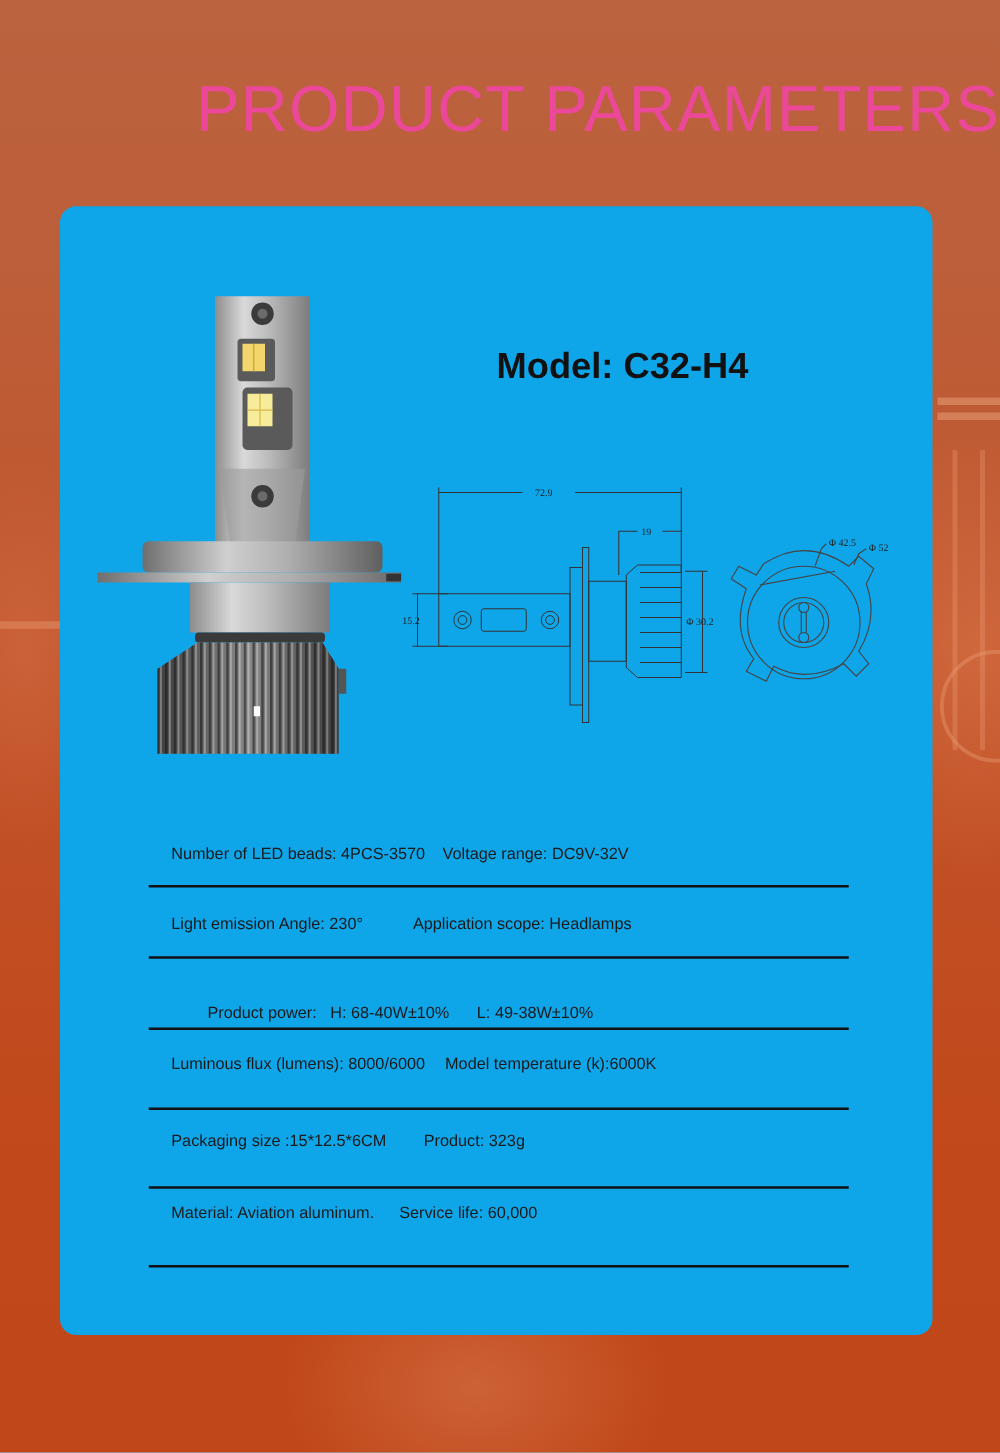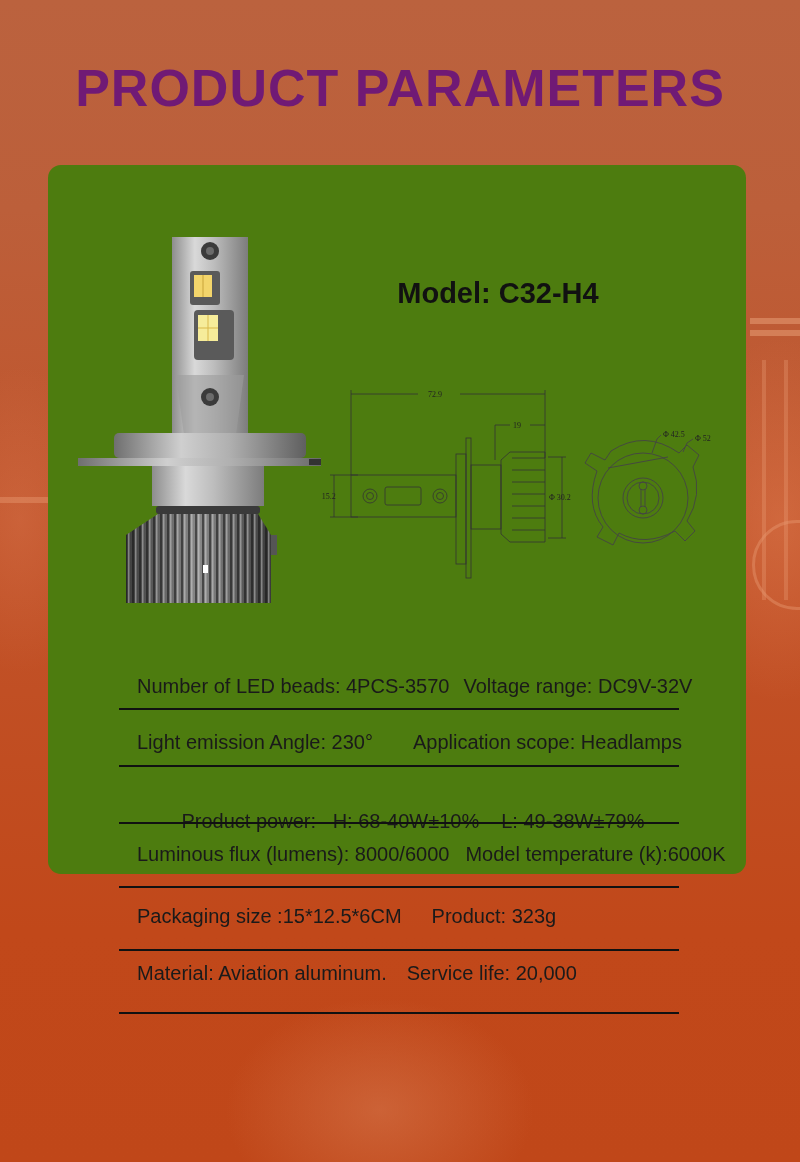--- a/index.html
+++ b/index.html
@@ -14,46 +14,46 @@
         linear-gradient(180deg, #bb623e 0%, #bc5f3a 18%, #c1542b 45%, #c1481a 80%, #c04719 100%);
     }
     .bg-deco { position: absolute; pointer-events: none; }
     .deco-rail { left: 750px; width: 50px; height: 6px; background: rgba(240,170,130,0.45); }
     .deco-rail-l { left: 0; width: 48px; height: 6px; background: rgba(240,170,130,0.35); }
     .deco-post { top: 360px; width: 4px; height: 240px; background: rgba(240,170,130,0.28); }
     .deco-sign { left: 752px; top: 520px; width: 90px; height: 90px; border-radius: 50%;
       border: 3px solid rgba(230,150,110,0.45); }
 
     .header-title {
-      position: absolute; left: 0; top: 58px; width: 800px; text-align: center;
-      color: #701a75; font-size: 52px; font-weight: 700; letter-spacing: 1px;
+      position: absolute; left: 0; top: 58px; width: 800px; text-align: right;
+      color: #ec4899; font-size: 52px; font-weight: 400; letter-spacing: 1px;
       font-family: "Liberation Sans", "DejaVu Sans", sans-serif;
     }
 
     .card {
-      position: absolute; left: 48px; top: 165px; width: 698px; height: 709px;
-      background: #4d7c0f; border-radius: 13px;
+      position: absolute; left: 48px; top: 165px; width: 698px; height: 903px;
+      background: #0ea5e9; border-radius: 13px;
     }
 
     .product-image { position: absolute; left: 28px; top: 70px; width: 245px; height: 372px; }
 
     .model-title {
       position: absolute; left: 280px; top: 112px; width: 340px; text-align: center;
       font-size: 29px; font-weight: 700; color: #111111;
     }
 
     .side-drawing { position: absolute; left: 272px; top: 215px; width: 260px; height: 200px; }
     .front-drawing { position: absolute; left: 527px; top: 240px; width: 150px; height: 160px; }
     .dim-label { font-family: "Liberation Serif", "DejaVu Serif", serif; font-size: 8px; fill: #222; }
 
     .specs { position: absolute; left: 71px; top: 497px; width: 560px; }
     .spec-row { position: relative; height: 0; }
     .spec-text {
       position: absolute; left: 18px; white-space: nowrap;
-      font-size: 20px; color: #1a1a1a;
+      font-size: 13px; color: #1a1a1a;
     }
     .spec-text .sep { display: inline-block; }
     .rule { position: absolute; left: 0; width: 560px; height: 2px; background: #111111; }
   </style>
 </head>
 <body>
 
 <div class="bg-deco deco-rail" style="top:318px"></div>
 <div class="bg-deco deco-rail" style="top:330px"></div>
 <div class="bg-deco deco-rail-l" style="top:497px"></div>
@@ -188,36 +188,36 @@
       <div class="rule" style="top:46px"></div>
     </div>
     <div class="spec-row">
       <div class="spec-text" style="top:69px">
         <span>Light emission Angle: 230°</span><span class="sep" style="width:40px"></span><span>Application scope: Headlamps</span>
       </div>
       <div class="rule" style="top:103px"></div>
     </div>
     <div class="spec-row">
       <div class="spec-text" style="top:125px; white-space:pre">
-        <span>Product power:   H: 68-40W±10%</span><span class="sep" style="width:22px"></span><span>L: 49-38W±79%</span>
+        <span>Product power:   H: 68-40W±10%</span><span class="sep" style="width:22px"></span><span>L: 49-38W±10%</span>
       </div>
       <div class="rule" style="top:160px"></div>
     </div>
     <div class="spec-row">
       <div class="spec-text" style="top:181px">
         <span>Luminous flux (lumens): 8000/6000</span><span class="sep" style="width:16px"></span><span>Model temperature (k):6000K</span>
       </div>
       <div class="rule" style="top:224px"></div>
     </div>
     <div class="spec-row">
       <div class="spec-text" style="top:243px">
         <span>Packaging size :15*12.5*6CM</span><span class="sep" style="width:30px"></span><span>Product: 323g</span>
       </div>
       <div class="rule" style="top:287px"></div>
     </div>
     <div class="spec-row">
       <div class="spec-text" style="top:300px">
-        <span>Material: Aviation aluminum.</span><span class="sep" style="width:20px"></span><span>Service life: 20,000</span>
+        <span>Material: Aviation aluminum.</span><span class="sep" style="width:20px"></span><span>Service life: 60,000</span>
       </div>
       <div class="rule" style="top:350px"></div>
     </div>
   </div>
 </div>
 
 </body></html>

